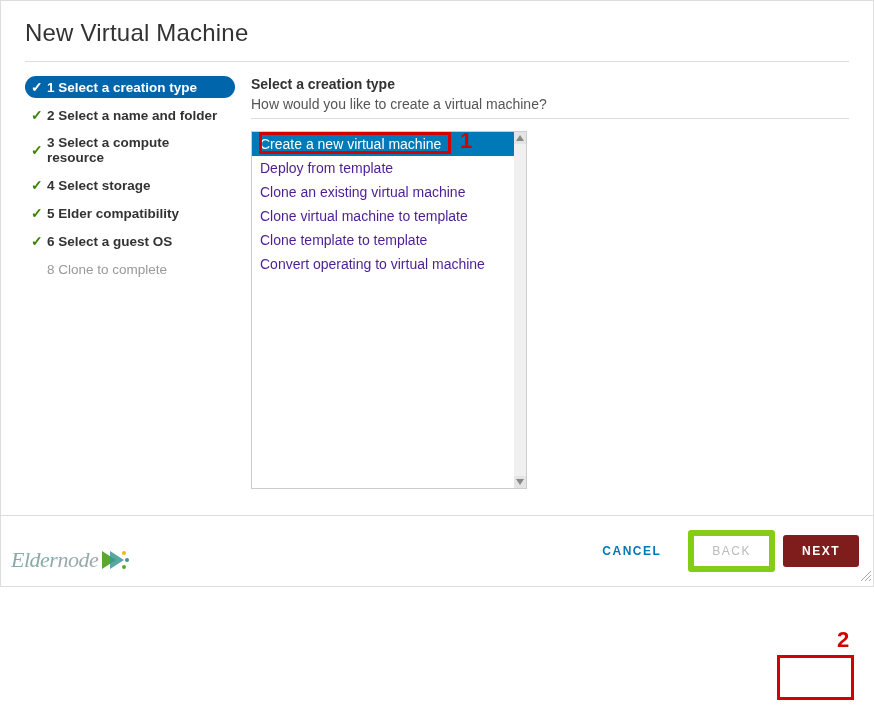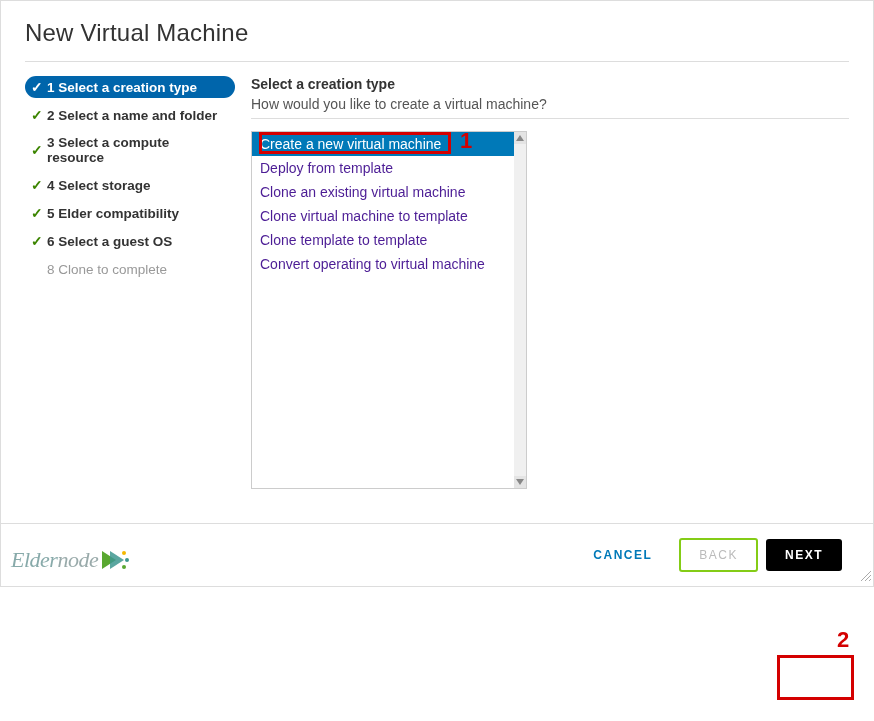--- a/index.html
+++ b/index.html
@@ -169,21 +169,21 @@
   font-size: 22px;
   font-family: Arial, sans-serif;
   top: 626px; left: 836px;
 }
 .dialog-footer {
   position: absolute;
   bottom: 0;
   left: 0;
   right: 0;
   border-top: 1px solid #ddd;
-  padding: 14px 31px;
+  padding: 14px 14px;
   display: flex;
   justify-content: flex-end;
   align-items: center;
   gap: 8px;
   margin-top: 28px;
 }
 .btn {
   padding: 8px 18px;
   font-size: 12px;
   letter-spacing: 1.5px;
@@ -191,24 +191,24 @@
   border: 1px solid transparent;
   background: transparent;
   cursor: pointer;
 }
 .btn-cancel {
   color: #0079b8;
   font-weight: 600;
 }
 .btn-back {
   color: #bbb;
-  border: 2px solid #84cc16;
+  border: 6px solid #84cc16;
 }
 .btn-next {
-  background: #000000;
+  background: #7f1d1d;
   color: #fff;
   font-weight: 600;
 }
 .resize-grip {
   position: absolute;
   right: 2px;
   bottom: 2px;
 }
 .logo {
   position: absolute;

